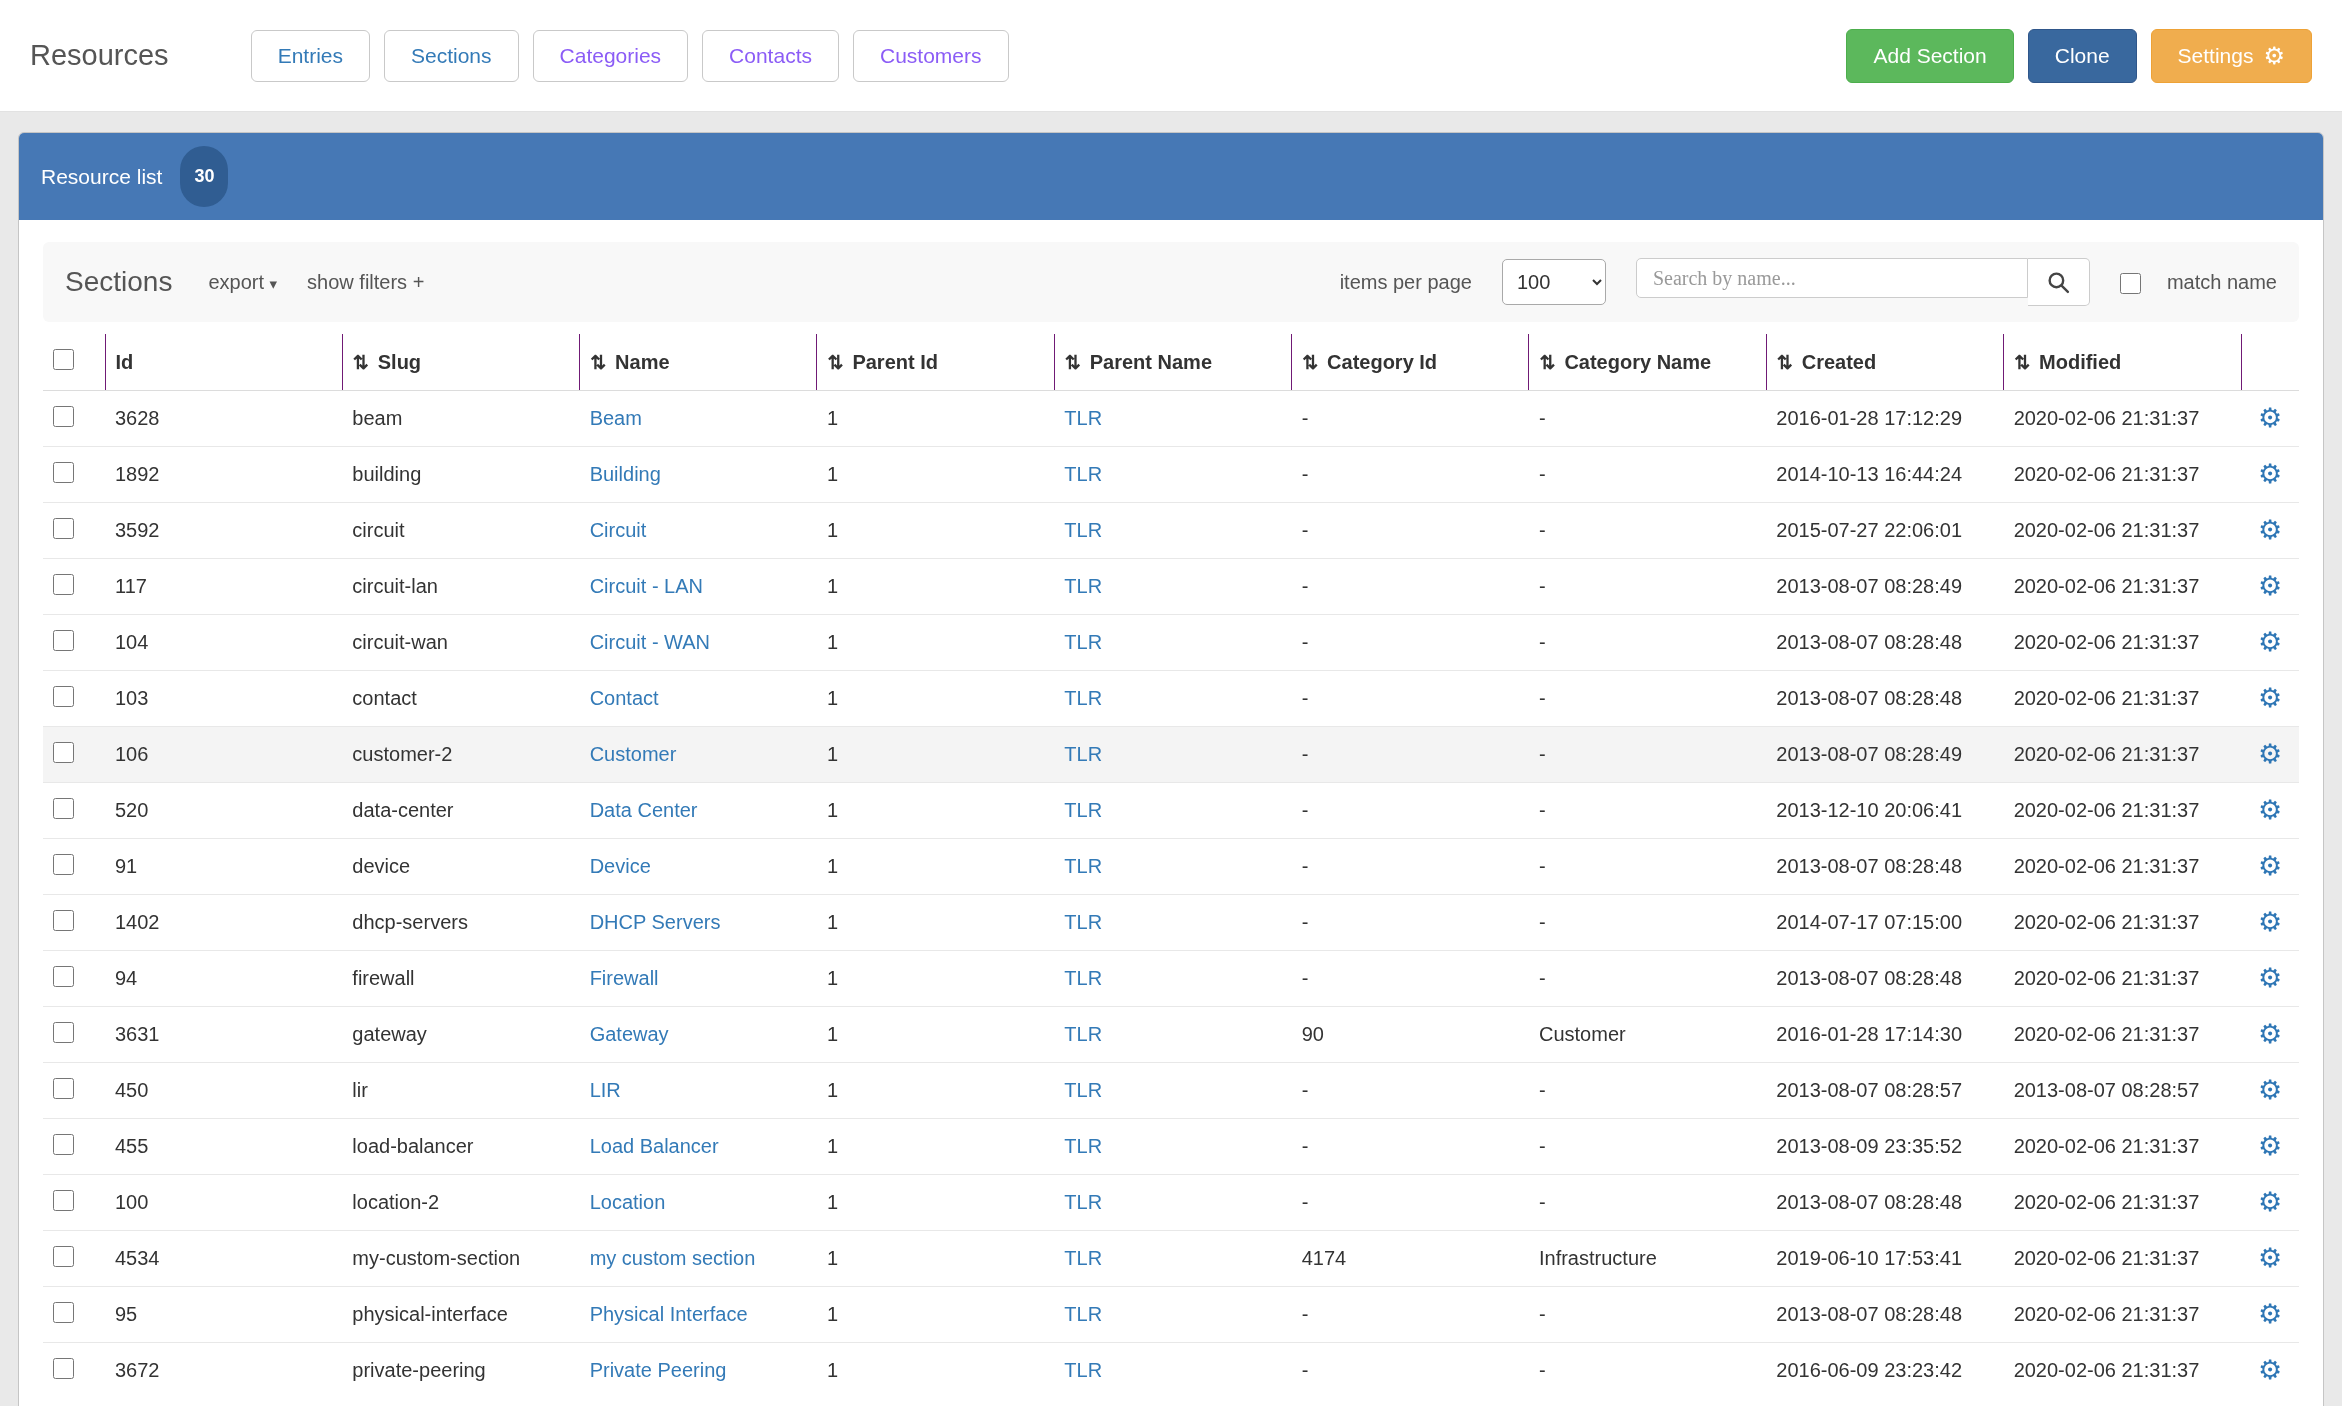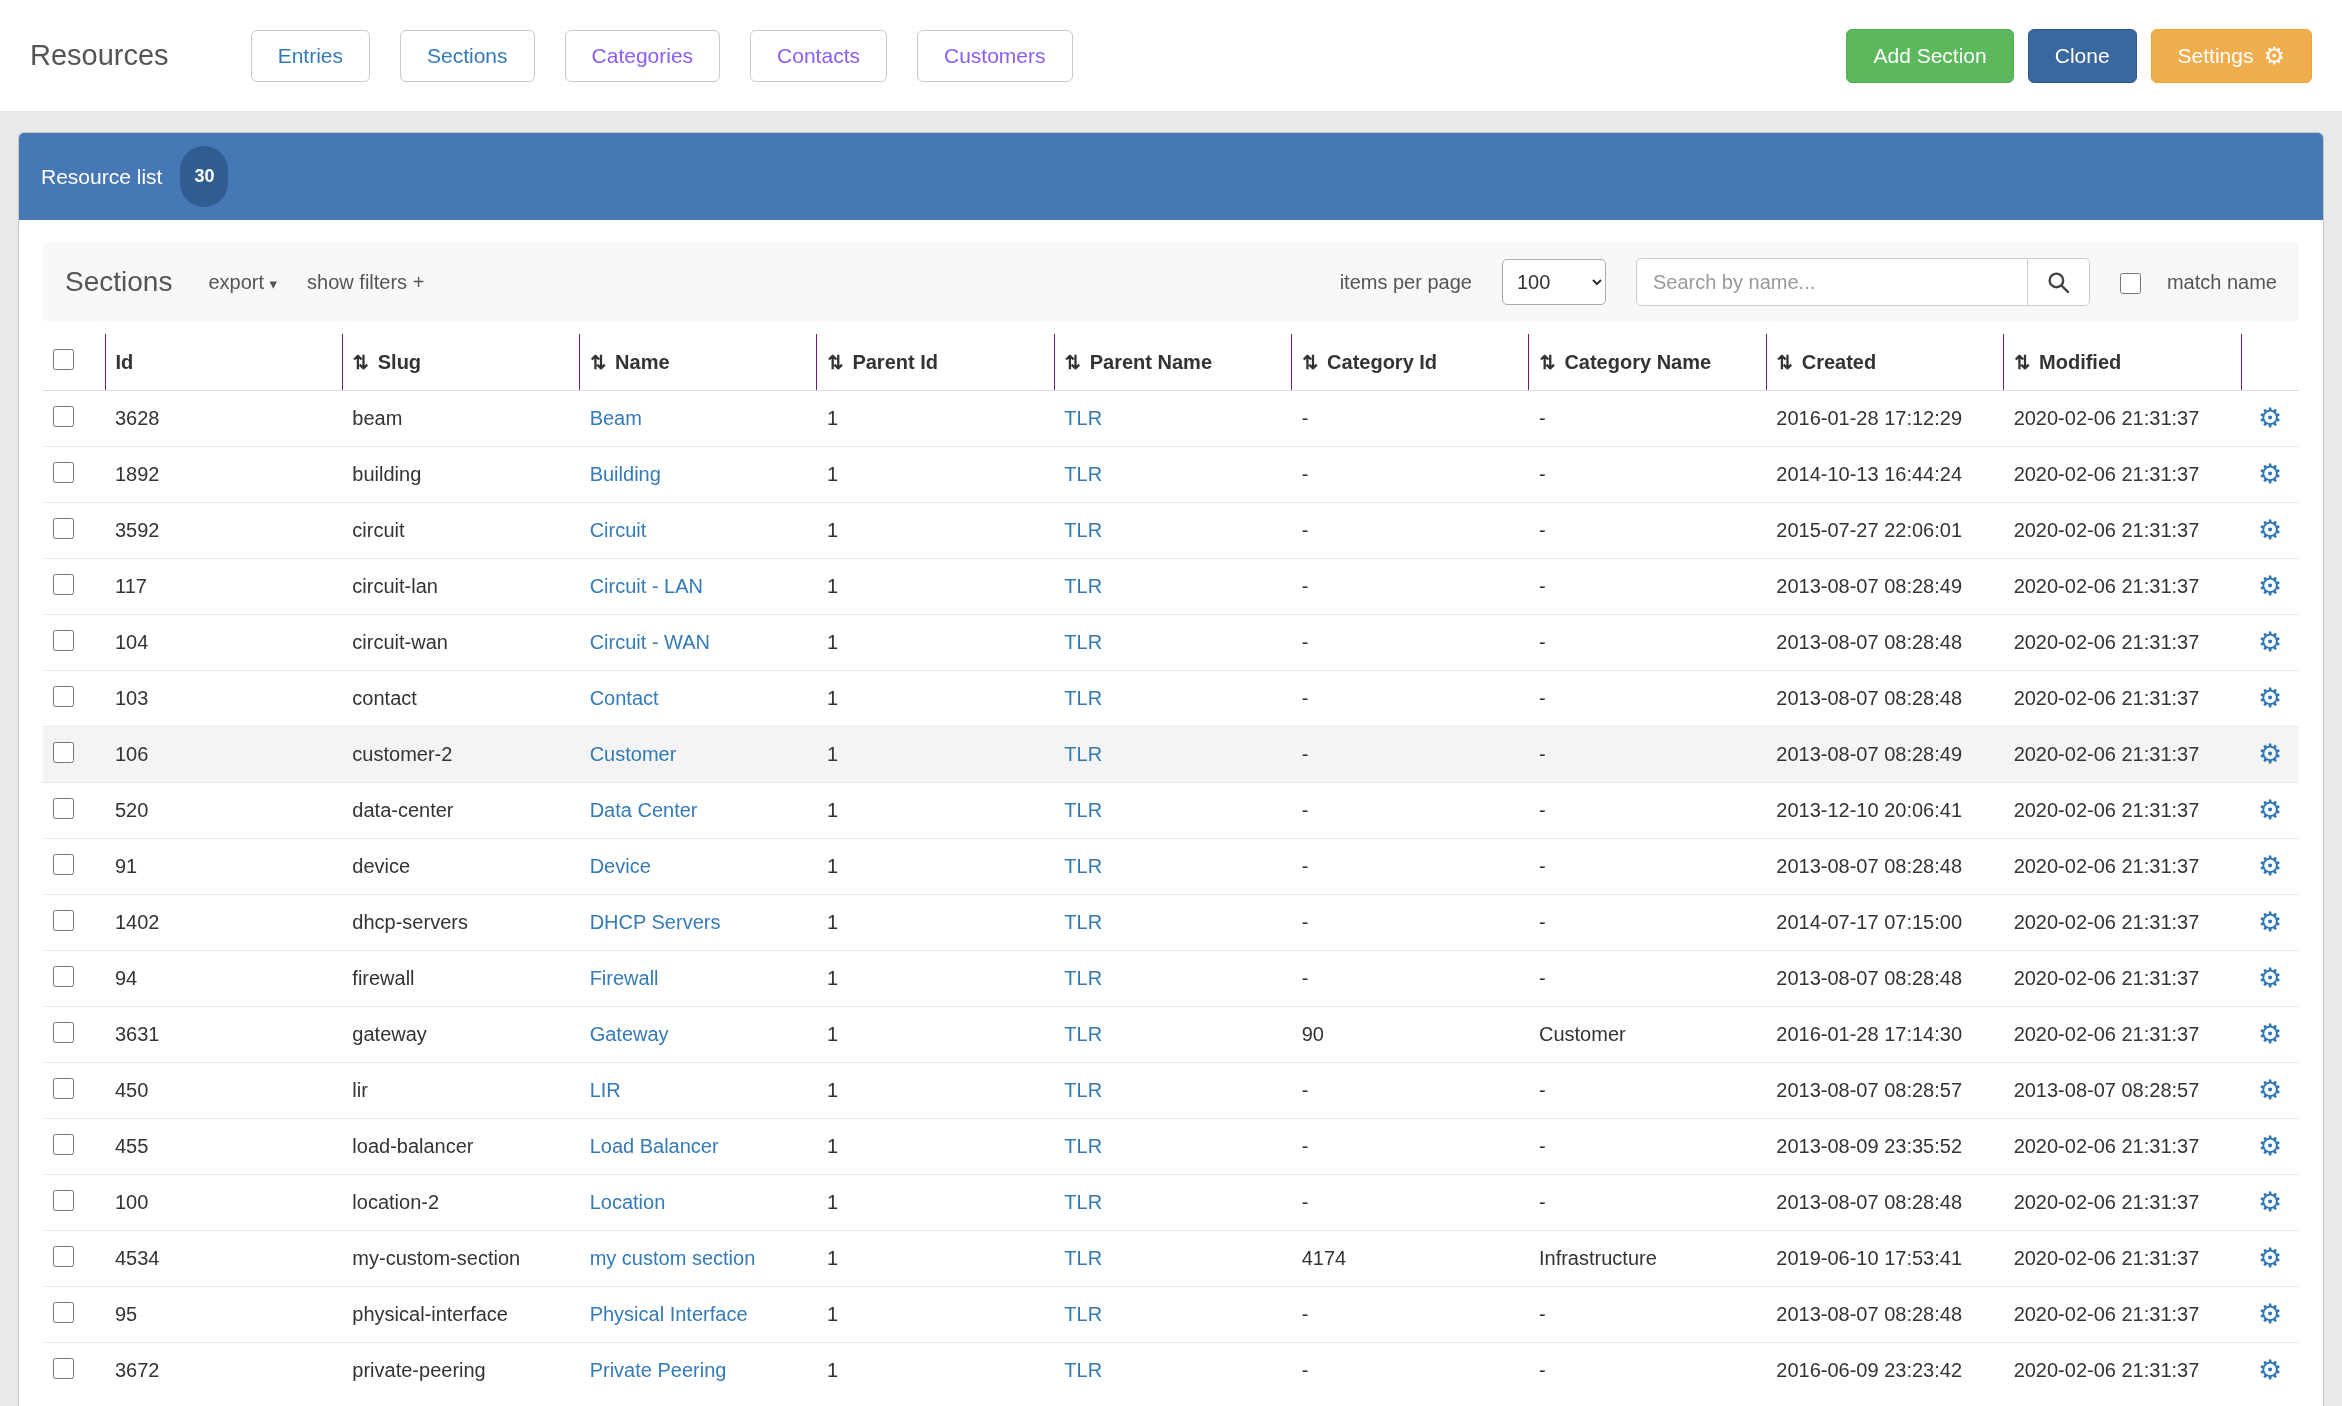--- a/index.html
+++ b/index.html
@@ -11,21 +11,21 @@
     font-size: 20px; color: #333;
   }
   
   .topbar {
     background: #fff; height: 112px;
     display: flex; align-items: center;
     padding: 0 30px; gap: 26px;
     border-bottom: 1px solid #e2e2e2;
   }
   .page-title { font-size: 29px; color: #555; margin-right: 8px; }
-  .tabs { display: flex; gap: 30px; padding-left: 48px; }
+  .tabs { display: flex; gap: 14px; padding-left: 48px; }
   .tab {
     background: #fff; border: 1px solid #c9c9c9; border-radius: 6px;
     padding: 13px 26px; font-size: 21px; color: #8b5cf6; cursor: pointer;
     font-family: inherit;
   }
   .tab.accent { color: #337ab7; }
   .actions { margin-left: auto; display: flex; gap: 14px; justify-content: flex-end; }
   .btn {
     border-radius: 6px; padding: 14px 26px; font-size: 21px; color: #fff;
     border: 1px solid transparent; cursor: pointer; font-family: inherit;
@@ -63,23 +63,23 @@
   .caret { font-size: 15px; color: #555; }
   .spacer { flex: 1; }
   .muted-label { color: #555; font-size: 20px; }
   .per-page {
     font-size: 20px; font-family: inherit; color: #333;
     padding: 8px 10px; width: 104px; height: 46px;
     border: 1px solid #a9a9a9; border-radius: 5px; background: #fff;
   }
   .search-group { display: flex; }
   .search-input {
-    width: 392px; height: 48px; border: 1px solid #ccc;
+    width: 392px; height: 40px; border: 1px solid #ccc;
     border-radius: 5px 0 0 5px; padding: 0 16px;
-    font-size: 20px; font-family: Liberation Sans, sans-serif; color: #333; outline: none;
+    font-size: 20px; font-family: Liberation Serif, serif; color: #333; outline: none;
   }
   .search-input::placeholder { color: #999; }
   .search-btn {
     width: 62px; height: 48px; background: #fff;
     border: 1px solid #ccc; border-left: none; border-radius: 0 5px 5px 0;
     cursor: pointer; display: flex; align-items: center; justify-content: center;
   }
   .match-name { display: flex; align-items: flex-end; gap: 26px; color: #555; font-size: 20px; cursor: pointer; }
   input[type="checkbox"] { width: 21px; height: 21px; margin: 0; cursor: pointer; }
   

